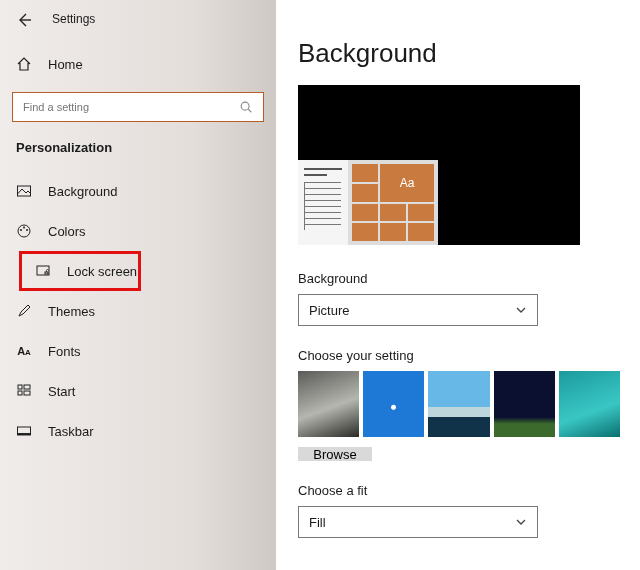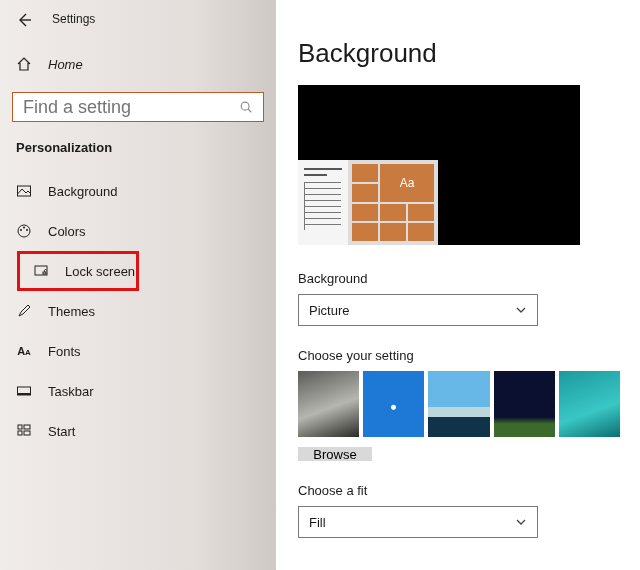--- a/index.html
+++ b/index.html
@@ -29,41 +29,40 @@
   .back-arrow { font-size: 16px; }
   .header-title { font-size: 12px; }
   .home-row {
     display: flex;
     align-items: center;
     gap: 16px;
     padding-left: 16px;
     margin-bottom: 14px;
     height: 28px;
     cursor: pointer;
-    font-style: italic;
   }
   .icon { width: 16px; height: 16px; display:flex; align-items:center; justify-content:center;}
   .side-item .label, .home-row .label { font-size: 13px; }
   .search-wrap {
     margin: 0 12px 18px 12px;
   }
   .search {
     width: 100%;
     height: 30px;
     border: 1px solid #b85c2a;
     background: #fff;
     display:flex;
     align-items:center;
     padding: 0 10px;
     justify-content: space-between;
   }
   .search input {
     border: none;
     outline: none;
-    font-size: 18px;
+    font-size: 11px;
     width: 200px;
     background: transparent;
     color: #666;
   }
   .search-ic { font-size: 13px; color:#888; }
   .cat-title {
     font-weight: 600;
     font-size: 13px;
     padding-left: 16px;
     margin-bottom: 16px;
@@ -81,22 +80,22 @@
     border: 3px solid #e11111;
     padding-left: 13px;
     height: 40px;
     display:flex;
     align-items:center;
     gap:16px;
     margin-left: 0;
     width: 122px;
   }
   .highlight-wrap {
-    padding-left: 17px;
-    margin-left:0;
+    padding-left: 3px;
+    margin-left:16px;
   }
   .main {
     flex: 1;
     padding: 38px 20px 0 22px;
     background: #fff;
     overflow:hidden;
   }
   .main-title {
     font-size: 26px;
     font-weight: 400;
@@ -245,36 +244,36 @@
     </li>
     <li class="side-item">
       <span class="icon">
           <span style="font-size:11px;font-weight:600;">A<span style="font-size:8px;">A</span></span>
         </span>
       <span class="label">Fonts</span>
     </li>
     <li class="side-item">
       <span class="icon">
           <svg width="16" height="16" viewBox="0 0 16 16">
-            <rect x="1.5" y="4" width="13" height="8" stroke="#222" fill="none"></rect>
-            <rect x="1.5" y="10" width="13" height="2" fill="#222"></rect>
-          </svg>
-        </span>
-      <span class="label">Taskbar</span>
-    </li>
-    <li class="side-item">
-      <span class="icon">
-          <svg width="16" height="16" viewBox="0 0 16 16">
             <rect x="2" y="2" width="4" height="4" stroke="#222" fill="none"></rect>
             <rect x="8" y="2" width="6" height="4" stroke="#222" fill="none"></rect>
             <rect x="2" y="8" width="4" height="4" stroke="#222" fill="none"></rect>
             <rect x="8" y="8" width="6" height="4" stroke="#222" fill="none"></rect>
           </svg>
         </span>
       <span class="label">Start</span>
+    </li>
+    <li class="side-item">
+      <span class="icon">
+          <svg width="16" height="16" viewBox="0 0 16 16">
+            <rect x="1.5" y="4" width="13" height="8" stroke="#222" fill="none"></rect>
+            <rect x="1.5" y="10" width="13" height="2" fill="#222"></rect>
+          </svg>
+        </span>
+      <span class="label">Taskbar</span>
     </li>
   </ul>
 </div>
 
 <div class="main">
   <h1 class="main-title">Background</h1>
 
   <div class="preview">
     <div class="preview-inner">
       <div class="pv-left">

